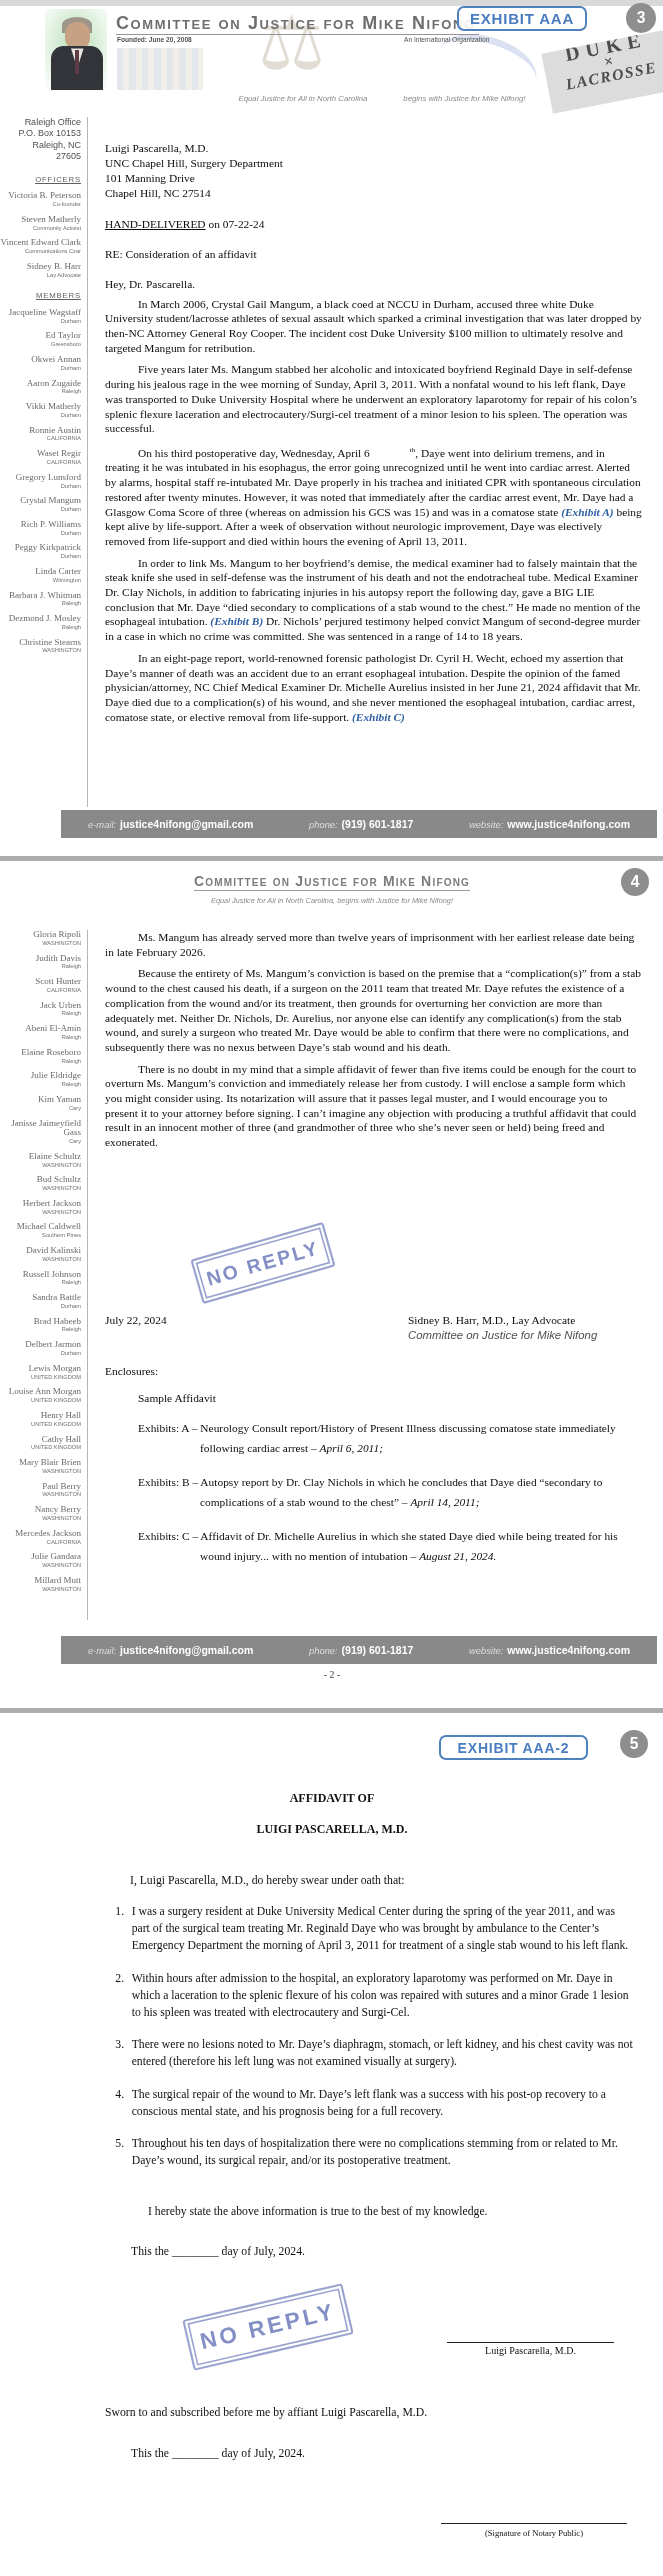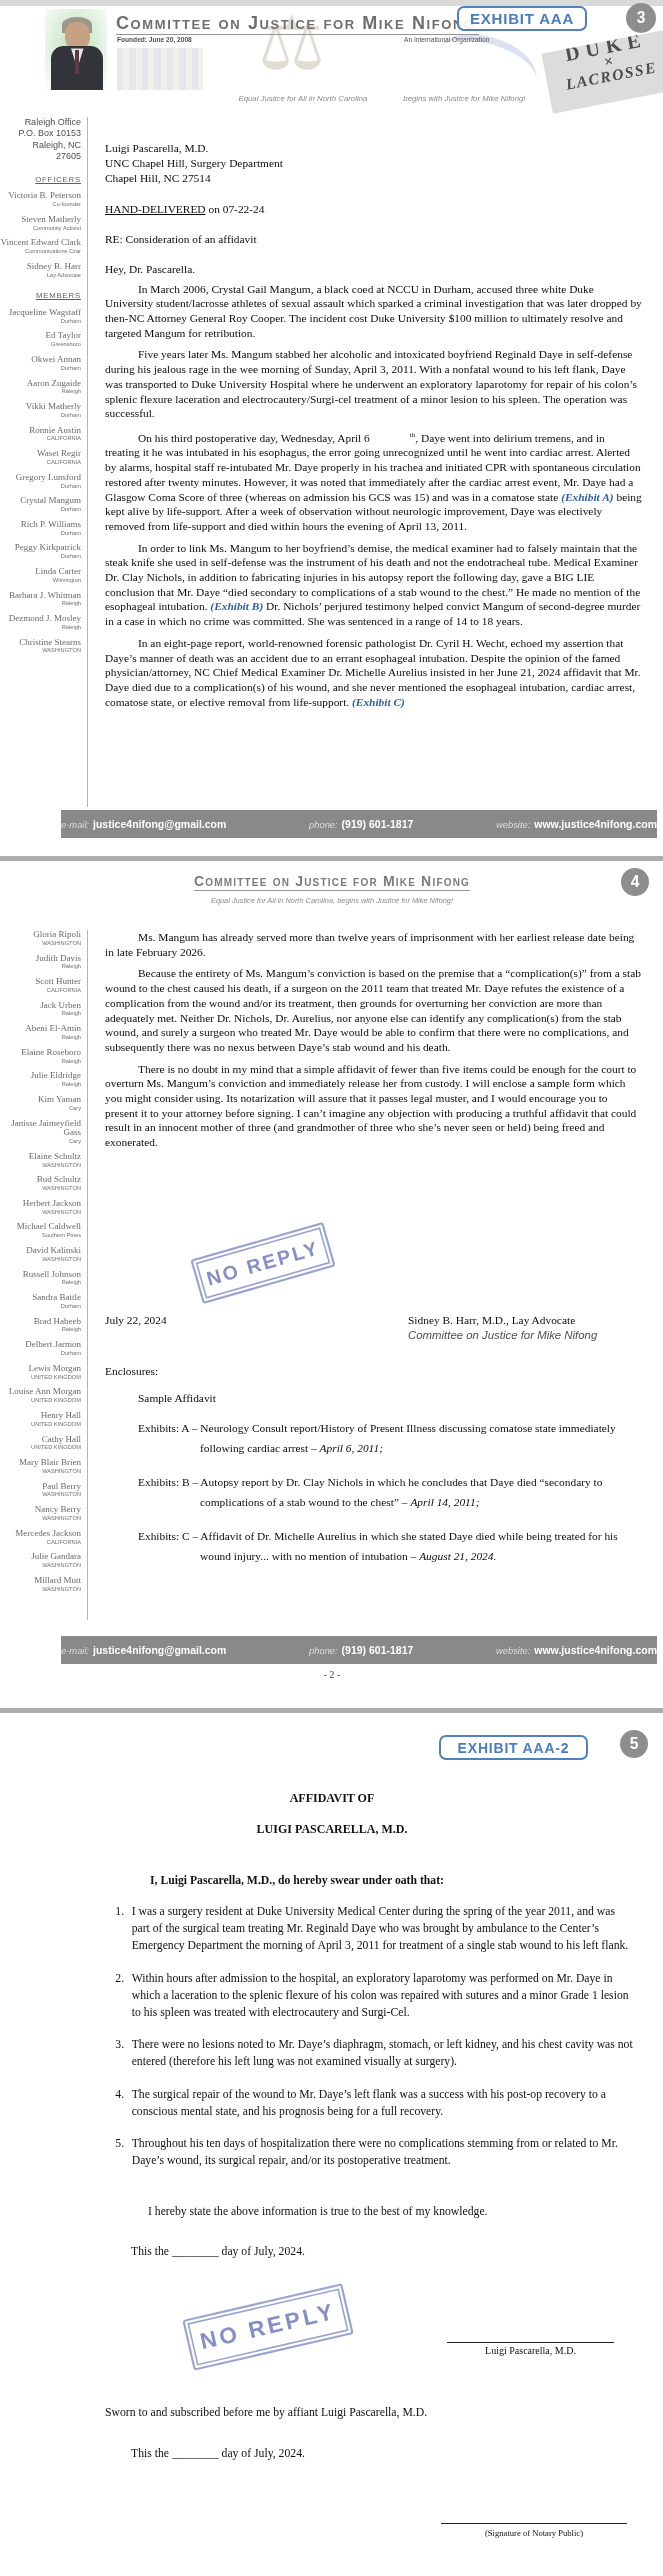--- a/index.html
+++ b/index.html
@@ -41,21 +41,21 @@
   .pname{font-size:9px;color:#6a6a6a;line-height:1.08;}
   .prole{font-family:"Liberation Sans",sans-serif;font-size:5.7px;color:#6e6e6e;line-height:1.2;}
   
   .body-text{font-size:11.4px;line-height:14.7px;color:#0c0c0c;}
   .para{text-indent:33px;margin:0 0 7px 0;}
   .addr div{line-height:15px;}
   .u{text-decoration:underline;}
   .exref{color:#2e5fa3;font-weight:bold;font-style:italic;}
   sup{font-size:7px;margin-left:40px;}
   
-  .footerbar{left:61px;width:596px;height:28px;background:#898989;color:#fff;font-family:"Liberation Sans",sans-serif;display:flex;align-items:center;justify-content:space-between;padding:0 0;box-sizing:border-box;}
+  .footerbar{left:61px;width:596px;height:28px;background:#898989;color:#fff;font-family:"Liberation Sans",sans-serif;display:flex;align-items:center;justify-content:space-between;padding:0 27px;box-sizing:border-box;}
   .footerbar .lbl{font-style:italic;color:#dedede;font-size:9.4px;font-weight:normal;margin-right:3.9px;}
   .footerbar .val{font-weight:bold;font-size:10.5px;}
   .fgroup{white-space:nowrap;}
   
   .title2{left:0;top:873px;width:664px;text-align:center;}
   .title2 span{font-family:"Liberation Sans",sans-serif;font-variant:small-caps;font-weight:bold;font-size:14px;letter-spacing:1.2px;color:#7b7b7b;border-bottom:1.6px solid #9a9a9a;padding-bottom:0.8px;}
   .tagline2{left:0;top:896px;width:664px;text-align:center;font-style:italic;font-size:7.4px;color:#8a8a8a;font-family:"Liberation Sans",sans-serif;}
   
   .noreply{border:2.3px solid rgba(134,146,199,.85);box-shadow:inset 0 0 0 2.3px #fff,inset 0 0 0 3.9px rgba(134,146,199,.85);color:rgba(124,137,194,.95);font-family:"Liberation Sans",sans-serif;font-weight:bold;display:flex;align-items:center;justify-content:center;border-radius:3.1px;background:rgba(255,255,255,.25);}
   .nr2{left:194px;top:1240px;width:134px;height:42px;font-size:19.5px;letter-spacing:2.3px;transform:rotate(-16deg);}
@@ -191,20 +191,21 @@
       <div class="pname">Christine Stearns</div>
       <div class="prole">WASHINGTON</div>
     </div>
     </div>
 </div>
 
 <div class="abs body-text" style="left:105px;top:141px;width:537px;">
   <div class="addr">
       <div>Luigi Pascarella, M.D.</div>
       <div>UNC Chapel Hill, Surgery Department</div>
+      <div>101 Manning Drive</div>
       <div>Chapel Hill, NC  27514</div>
     </div>
   <div style="height:15.6px;"></div>
   <div>
     <span class="u">HAND-DELIVERED</span><span> on 07-22-24</span>
   </div>
   <div style="height:15.6px;"></div>
   <div>RE:  Consideration of an affidavit</div>
   <div style="height:15.6px;"></div>
   <div>Hey, Dr. Pascarella.</div>
@@ -394,21 +395,21 @@
 
 <div class="abs pagenum">- 2 -</div>
 <div class="strip" style="top:1708px;"></div>
 
 <div class="abs exstamp stampA2">EXHIBIT AAA-2</div>
 <div class="abs circlenum circ5">5</div>
 
 <div class="abs aff-title" style="top:1791px;">AFFIDAVIT OF</div>
 <div class="abs aff-title" style="top:1822px;">LUIGI PASCARELLA, M.D.</div>
 
-<div class="abs aff-body" style="left:107px;top:1872px;width:528px;text-indent:43px;font-weight:bold;">I, Luigi Pascarella, M.D., do hereby swear under oath that:</div>
+<div class="abs aff-body" style="left:87px;top:1872px;width:528px;text-indent:43px;">I, Luigi Pascarella, M.D., do hereby swear under oath that:</div>
 
 <div class="abs aff-body" style="left:105px;top:1903px;width:528px;">
   <ol class="aff-ol">
       <li>I was a surgery resident at Duke University Medical Center during the spring of the year 2011, and was part of the surgical team treating Mr. Reginald Daye who was brought by ambulance to the Center’s Emergency Department the morning of April 3, 2011 for treatment of a single stab wound to his left flank.</li>
       <li>Within hours after admission to the hospital, an exploratory laparotomy was performed on Mr. Daye in which a laceration to the splenic flexure of his colon was repaired with sutures and a minor Grade 1 lesion to his spleen was treated with electrocautery and Surgi-Cel.</li>
       <li>There were no lesions noted to Mr. Daye’s diaphragm, stomach, or left kidney, and his chest cavity was not entered (therefore his left lung was not examined visually at surgery).</li>
       <li>The surgical repair of the wound to Mr. Daye’s left flank was a success with his post-op recovery to a conscious mental state, and his prognosis being for a full recovery.</li>
       <li>Throughout his ten days of hospitalization there were no complications stemming from or related to Mr. Daye’s wound, its surgical repair, and/or its postoperative treatment.</li>
     </ol>
 </div>

